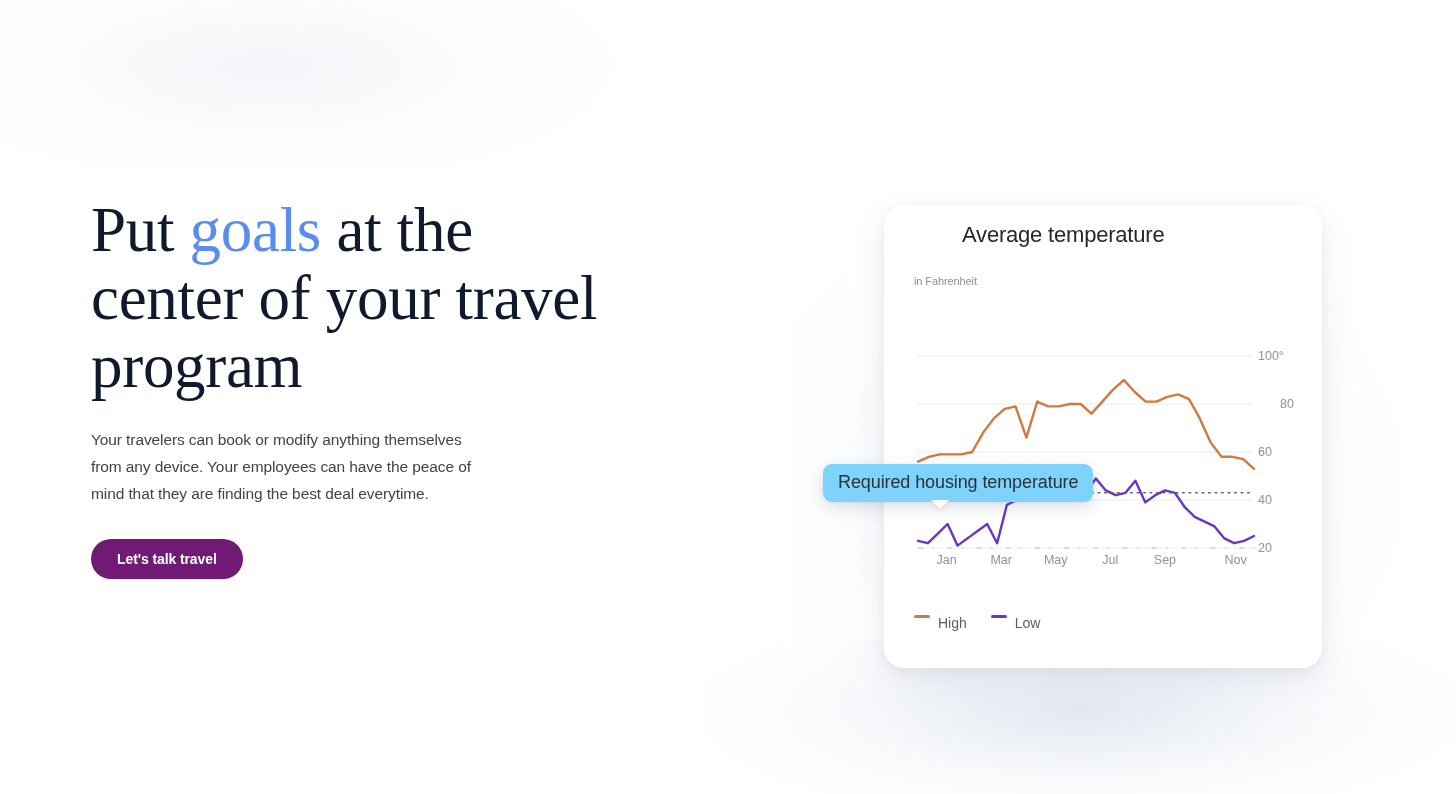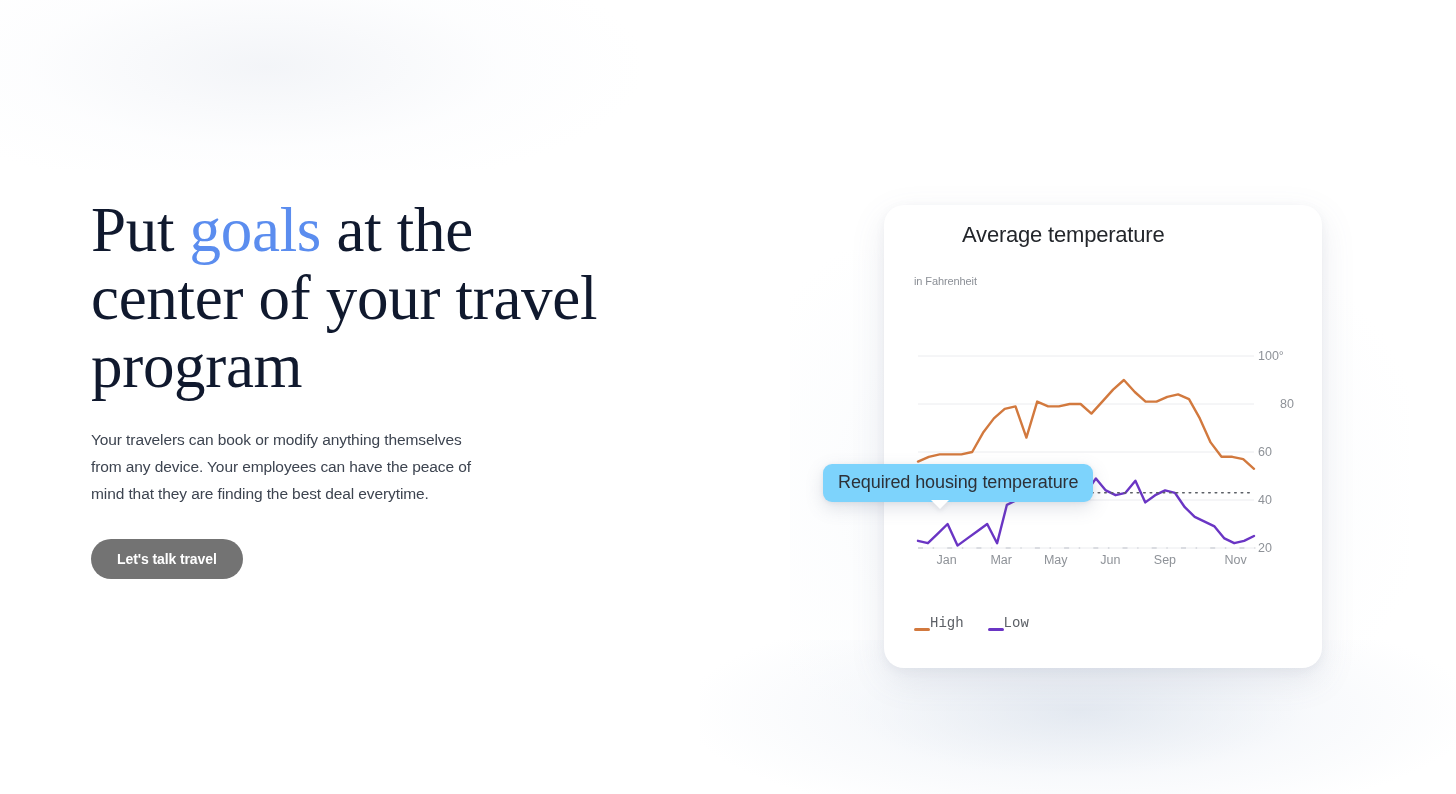--- a/index.html
+++ b/index.html
@@ -50,21 +50,21 @@
     color:#3d4450;
     width:400px;
     letter-spacing:-0.1px;
   }
 
   .cta{
     display:inline-flex; align-items:center; justify-content:center;
     margin-top:32px;
     height:40px;
     padding:0 26px;
-    background:#737373;
+    background:#701a75;
     color:#ffffff;
     font-size:14px;
     font-weight:bold;
     letter-spacing:-0.1px;
     border:none;
     border-radius:20px;
     cursor:pointer;
   }
 
   
@@ -103,21 +103,21 @@
     color:#8e9298;
     top:348px;
     transform:translateX(-50%);
   }
 
   
   .legend{
     position:absolute; left:30px; top:410px;
     display:flex; align-items:center; gap:24px;
   }
-  .legend-item{ display:flex; align-items:flex-end; gap:0;font-family:Liberation Mono, monospace; }
+  .legend-item{ display:flex; align-items:flex-start; gap:8px; }
   .legend-swatch{ width:16px; height:2.6px; border-radius:2px; display:block; }
   .legend-label{ font-size:14px; color:#5c6066; }
 
   
   .tooltip{
     position:absolute;
     left:823px; top:464px;
     background:#7dd3fc;
     border-radius:9px;
     padding:8px 15px 9px 15px;
@@ -198,21 +198,21 @@
         <div class="ytick" style="top: 151px;">100°</div>
         <div class="ytick" style="top: 199px; margin-left: 22px;">80</div>
         <div class="ytick" style="top: 247px;">60</div>
         <div class="ytick" style="top: 295px;">40</div>
         <div class="ytick" style="top: 343px;">20</div>
       </div>
     <div id="xticks">
         <div class="xtick" style="left: 62.56px;">Jan</div>
         <div class="xtick" style="left: 117.16px;">Mar</div>
         <div class="xtick" style="left: 171.76px;">May</div>
-        <div class="xtick" style="left: 226.36px;">Jun</div>
+        <div class="xtick" style="left: 226.36px;">Jul</div>
         <div class="xtick" style="left: 280.96px;">Sep</div>
         <div class="xtick" style="left: 335.56px; margin-left: 16px;">Nov</div>
       </div>
   </div>
 
   <div class="legend" id="legend">
       <div class="legend-item">
         <span class="legend-swatch" style="background: rgb(210, 121, 62);"></span>
         <span class="legend-label">High</span>
       </div>

